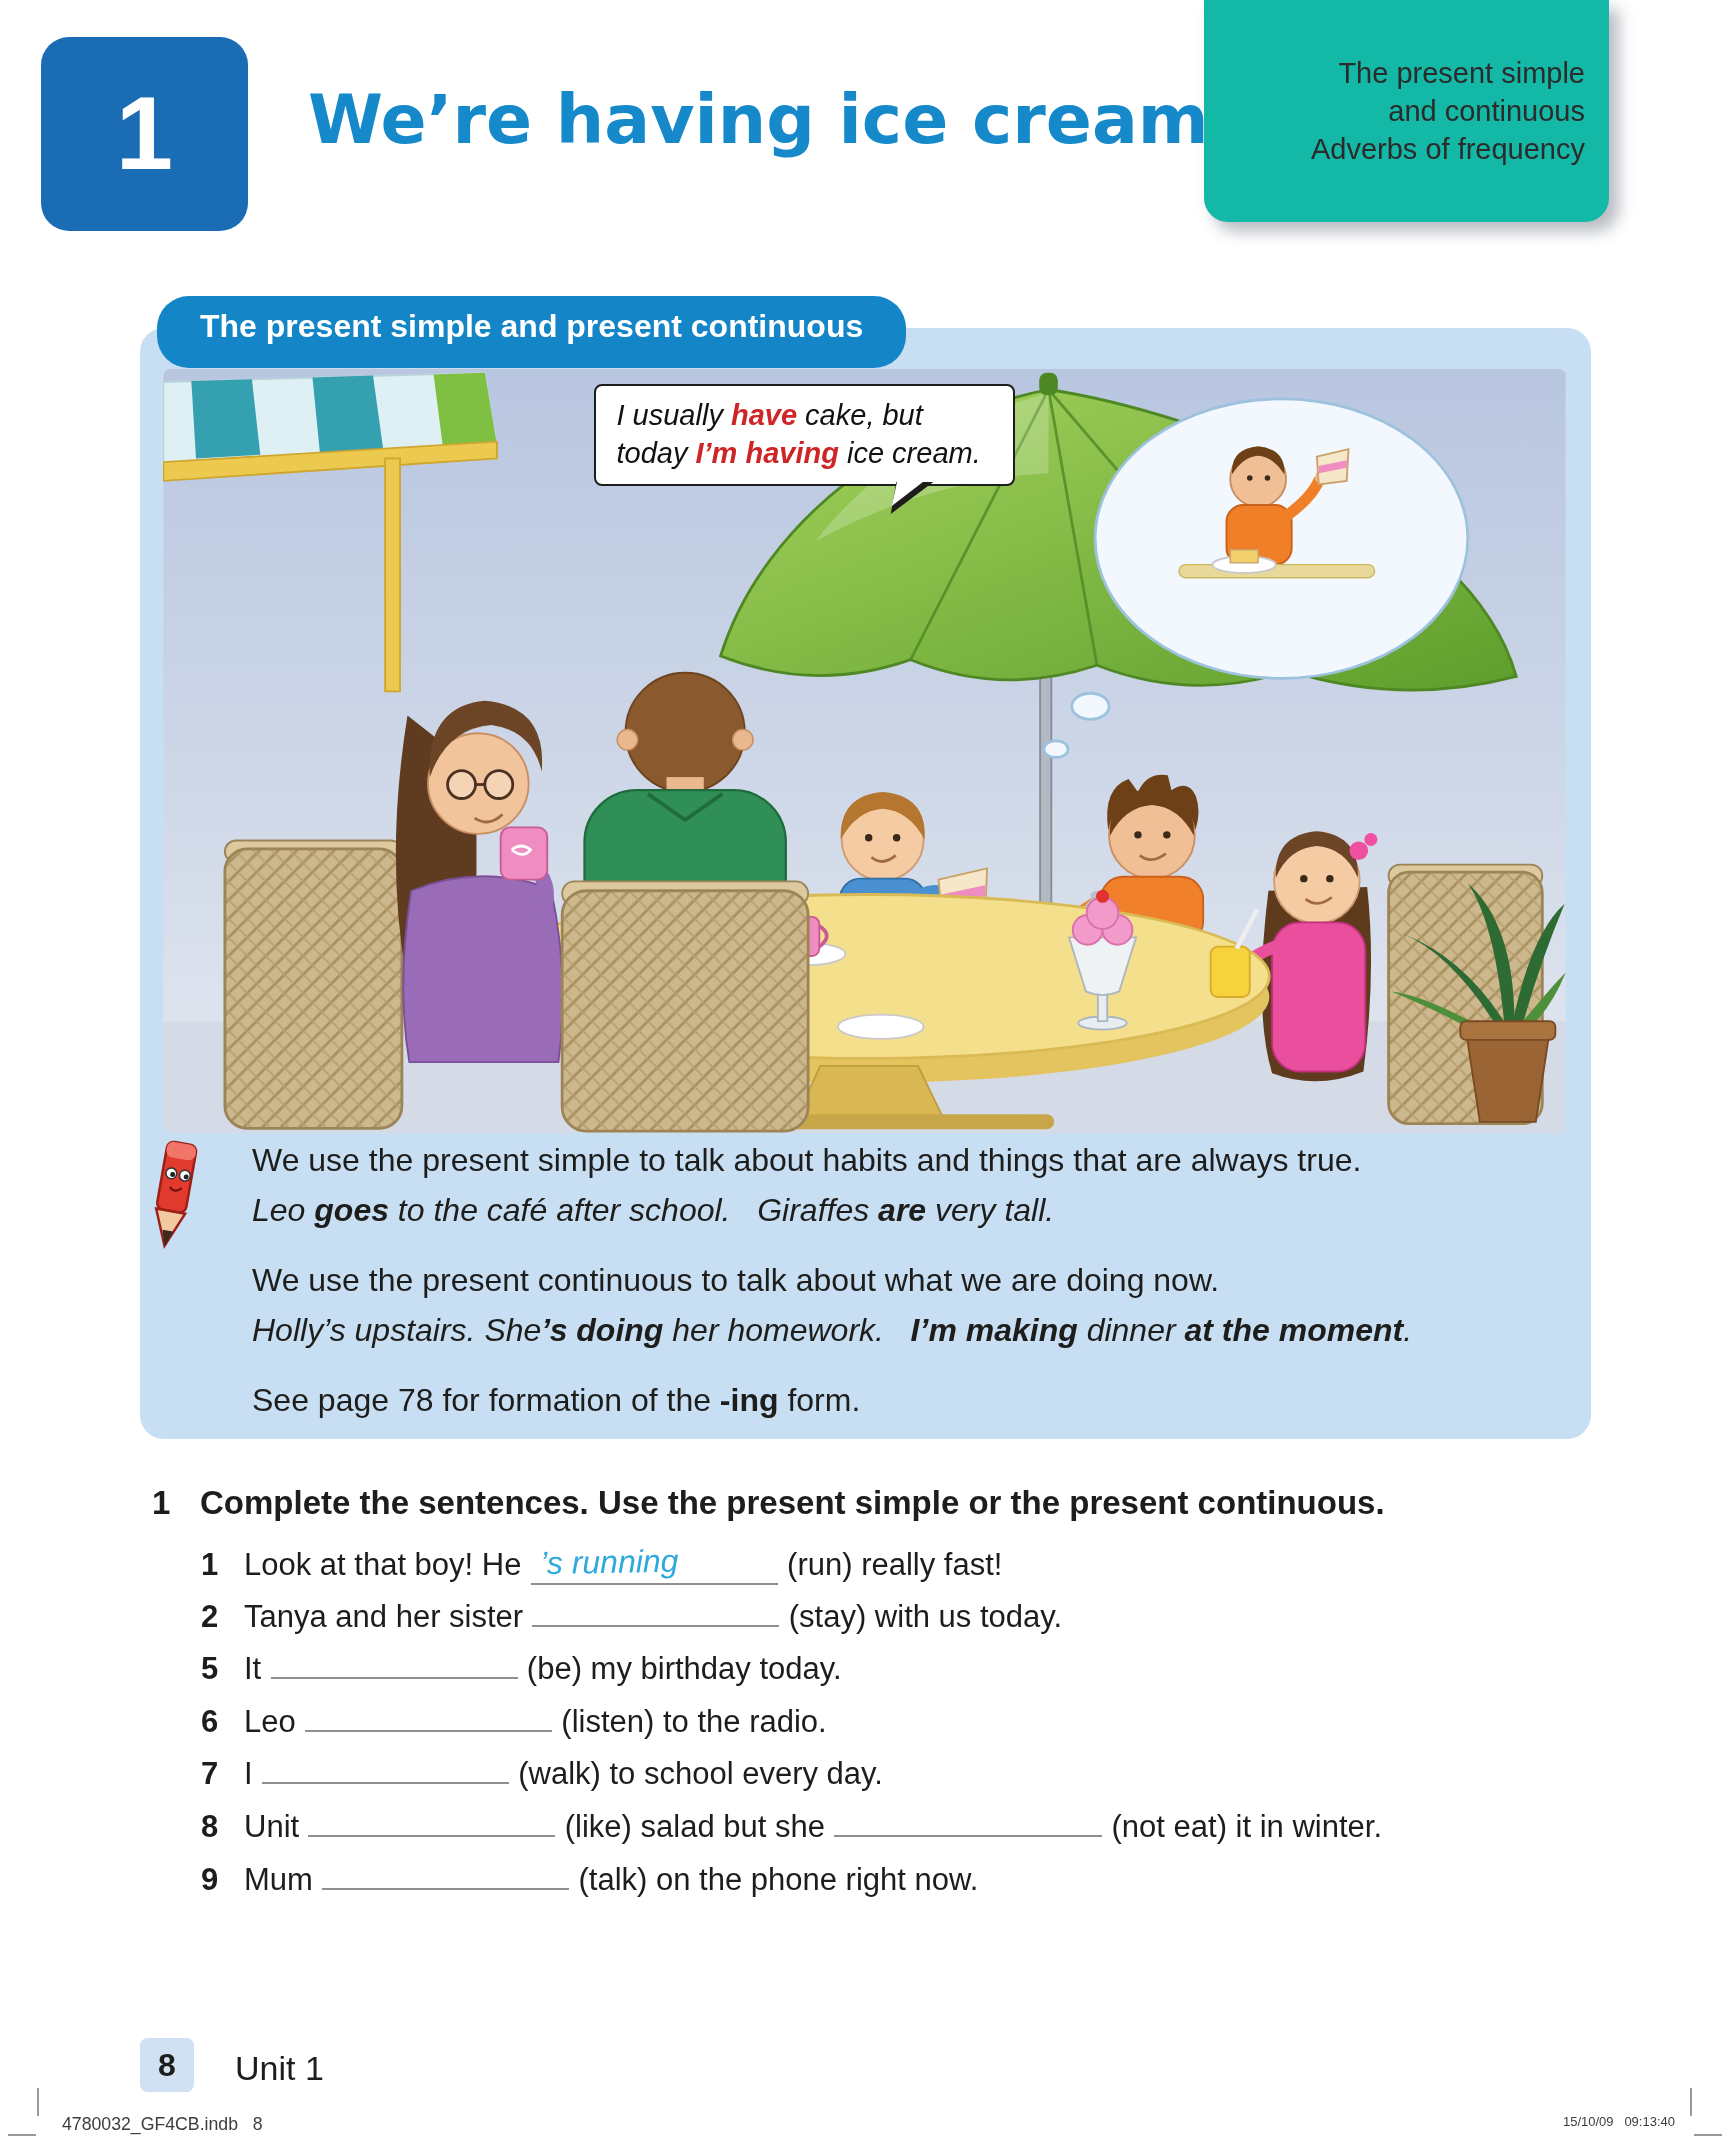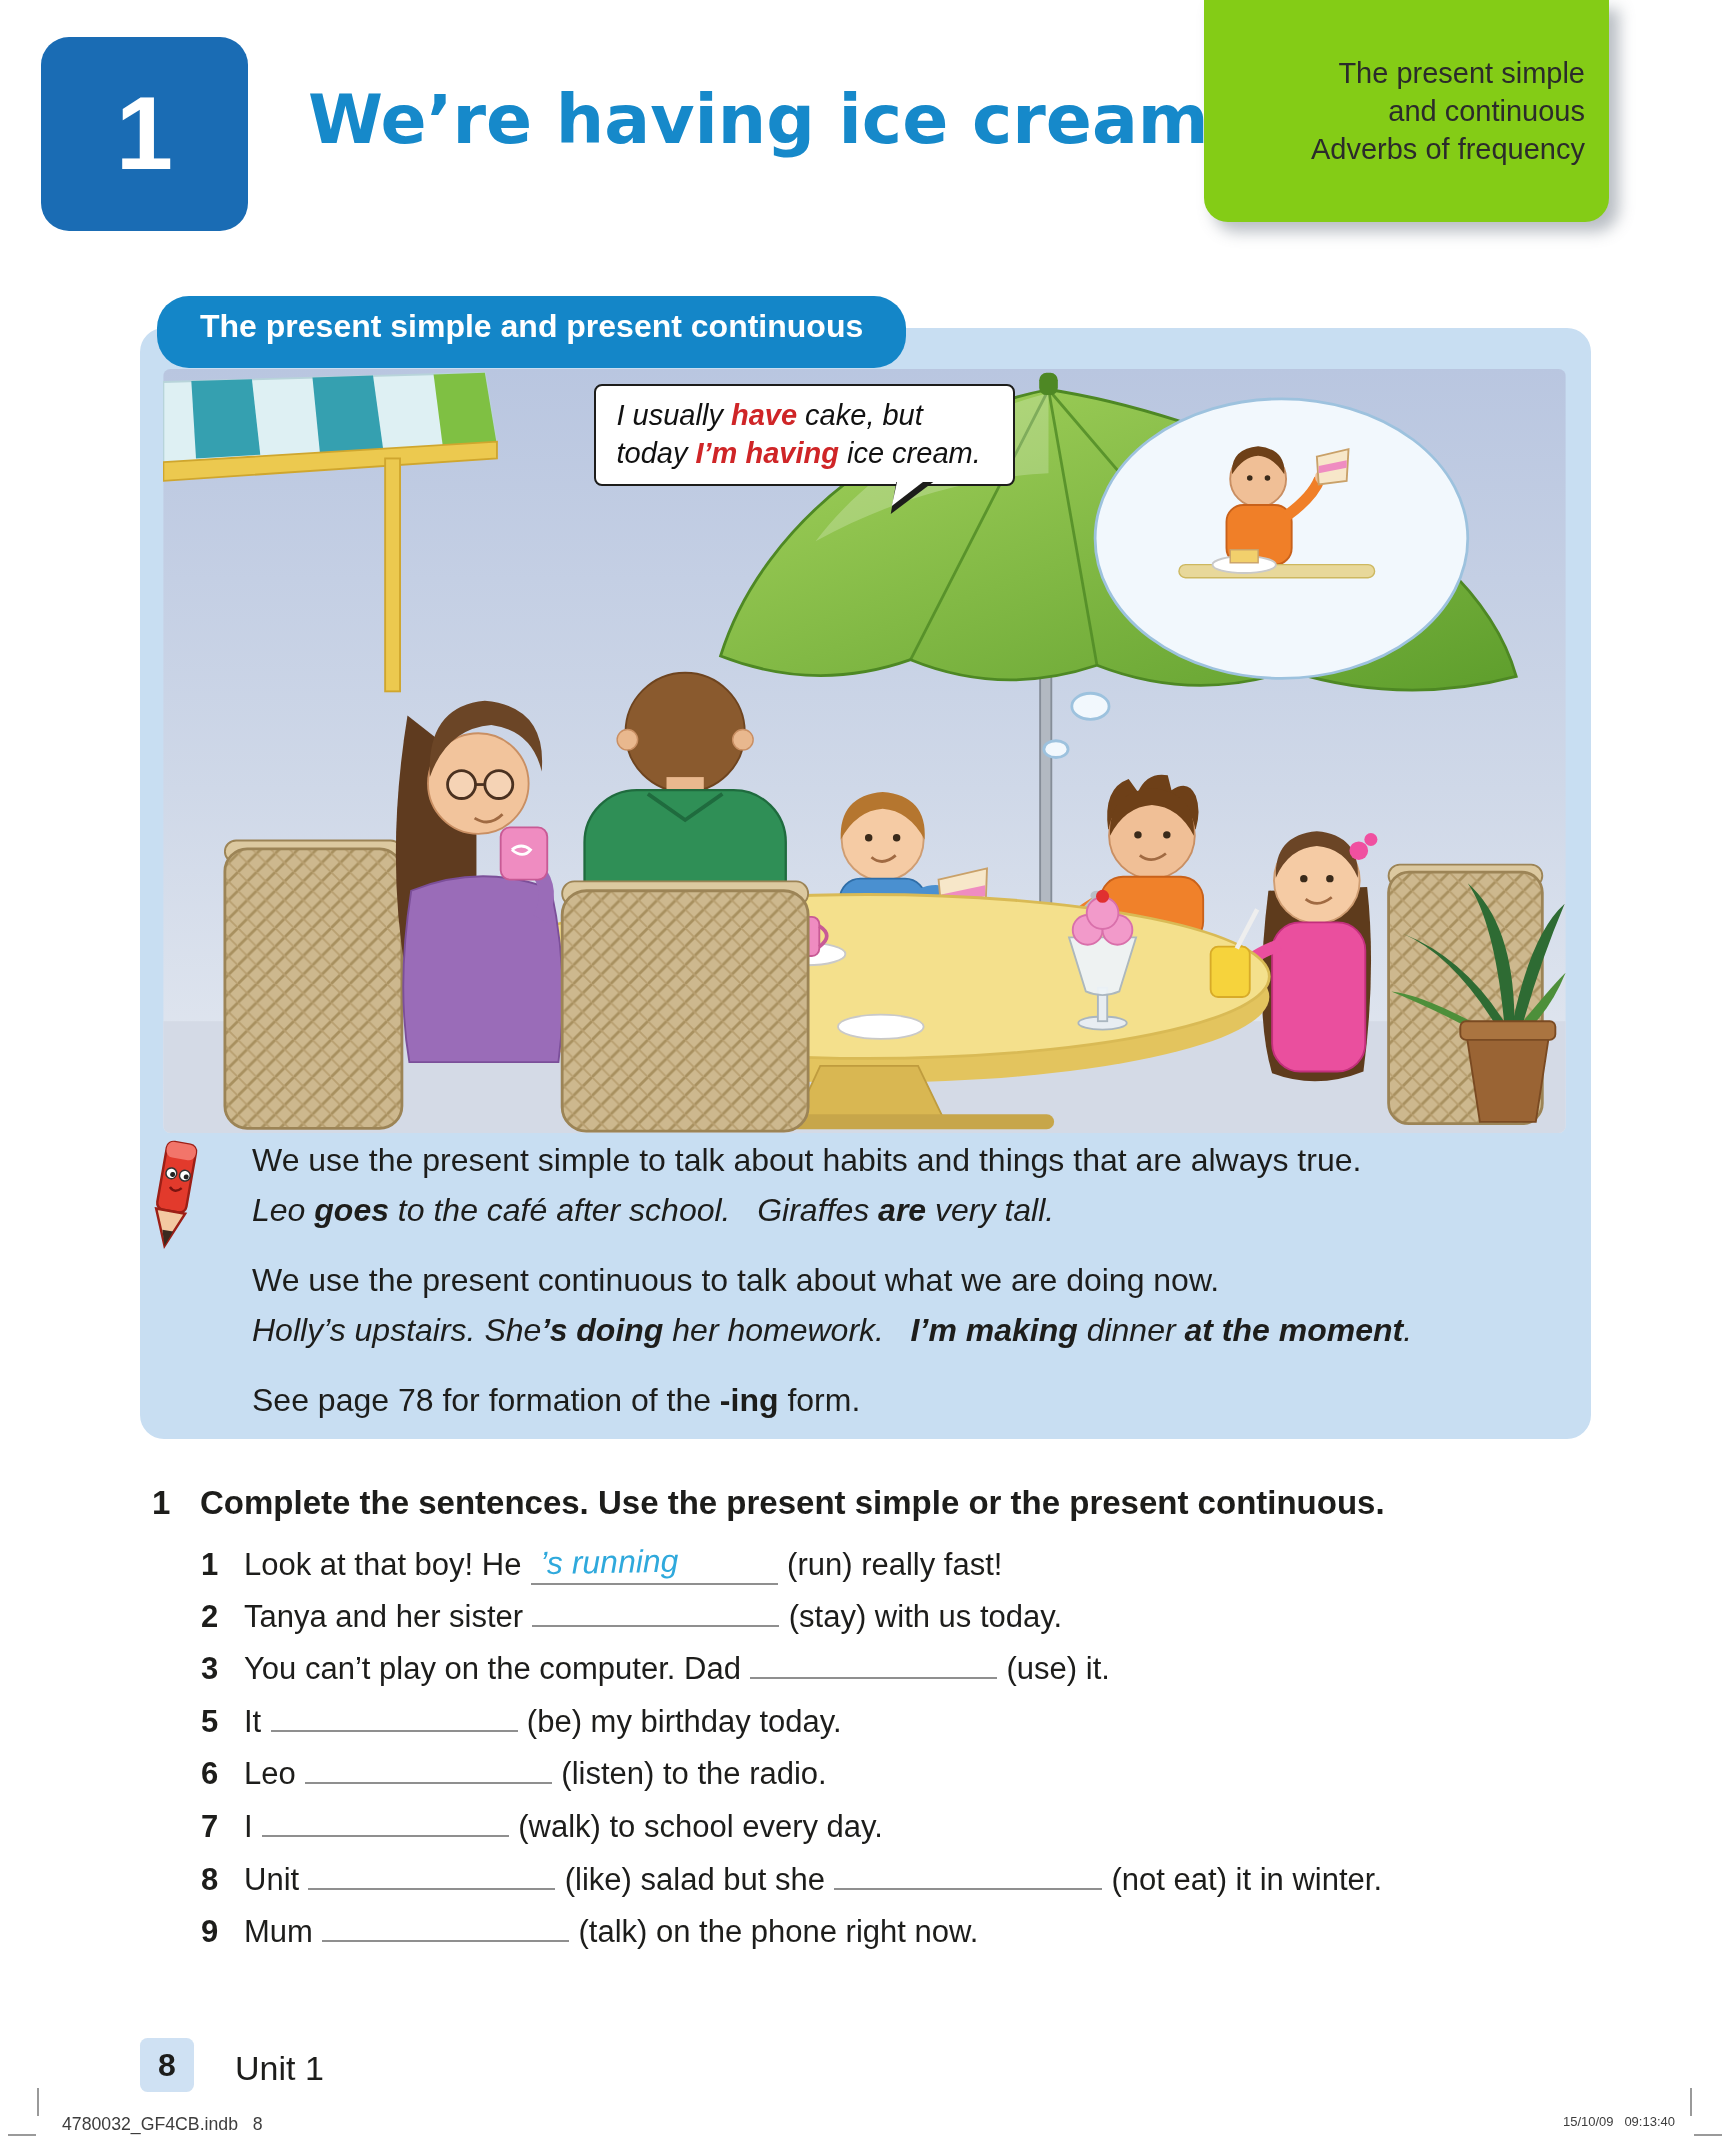--- a/index.html
+++ b/index.html
@@ -5,21 +5,21 @@
   html,body{margin:0;padding:0;background:#ffffff;}
   .page{position:relative;width:1729px;height:2148px;background:#fff;overflow:hidden;
         font-family:"Liberation Sans",sans-serif;color:#1d1d1b;}
 
   
   .unit-box{position:absolute;left:41px;top:37px;width:207px;height:194px;background:#1a6cb4;
             border-radius:28px;display:flex;align-items:center;justify-content:center;}
   .unit-box span{color:#fff;font-size:103px;font-weight:bold;}
   .title{position:absolute;left:308px;top:80px;font-size:68px;font-weight:bold;color:#1689ca;
          font-family:"DejaVu Sans",sans-serif;margin:0;}
-  .topics-card{position:absolute;left:1204px;top:0;width:405px;height:222px;background:#84cc16;
+  .topics-card{position:absolute;left:1204px;top:0;width:405px;height:222px;background:#14b8a6;
                border-radius:0 0 24px 24px;box-shadow:9.3px 9.3px 15px rgba(100,110,125,.45);
                display:flex;flex-direction:column;justify-content:center;align-items:flex-end;
                padding:0 24px;box-sizing:border-box;font-size:29px;line-height:1.32;color:#2b2b2b;}
 
   
   .pill{position:absolute;left:157px;top:296px;height:72px;line-height:60px;padding:0 43px;
         background:#1486c8;border-radius:32px;color:#fff;font-weight:bold;font-size:32px;z-index:3;}
   .grammar-box{position:absolute;left:140px;top:328px;width:1451px;height:1111px;
                background:#c8def2;border-radius:24px;}
   .illustration{position:absolute;left:23px;top:41px;width:1403px;height:764px;border-radius:7.5px;overflow:hidden;}
@@ -289,21 +289,20 @@
   </div>
 
   <div class="ex-head">
     <span class="num">1</span>
     <span>Complete the sentences. Use the present simple or the present continuous.</span>
   </div>
 
   <div class="ex-list">
     <div class="ex-row"><span class="ex-num">1</span><span class="ex-text">Look at that boy! He</span><span class="blank"><span class="answer">’s running</span></span><span class="ex-text">(run) really fast!</span></div>
     <div class="ex-row"><span class="ex-num">2</span><span class="ex-text">Tanya and her sister</span><span class="blank"></span><span class="ex-text">(stay) with us today.</span></div>
-    <div class="ex-row"><span class="ex-num">3</span><span class="ex-text">You can’t play on the computer. Dad</span><span class="blank"></span><span class="ex-text">(use) it.</span></div>
     <div class="ex-row"><span class="ex-num">5</span><span class="ex-text">It</span><span class="blank"></span><span class="ex-text">(be) my birthday today.</span></div>
     <div class="ex-row"><span class="ex-num">6</span><span class="ex-text">Leo</span><span class="blank"></span><span class="ex-text">(listen) to the radio.</span></div>
     <div class="ex-row"><span class="ex-num">7</span><span class="ex-text">I</span><span class="blank"></span><span class="ex-text">(walk) to school every day.</span></div>
     <div class="ex-row"><span class="ex-num">8</span><span class="ex-text">Unit</span><span class="blank"></span><span class="ex-text">(like) salad but she</span><span class="blank w2"></span><span class="ex-text">(not eat) it in winter.</span></div>
     <div class="ex-row"><span class="ex-num">9</span><span class="ex-text">Mum</span><span class="blank"></span><span class="ex-text">(talk) on the phone right now.</span></div>
   </div>
 
   <div class="footer-box">
       <span>8</span>
     </div>

